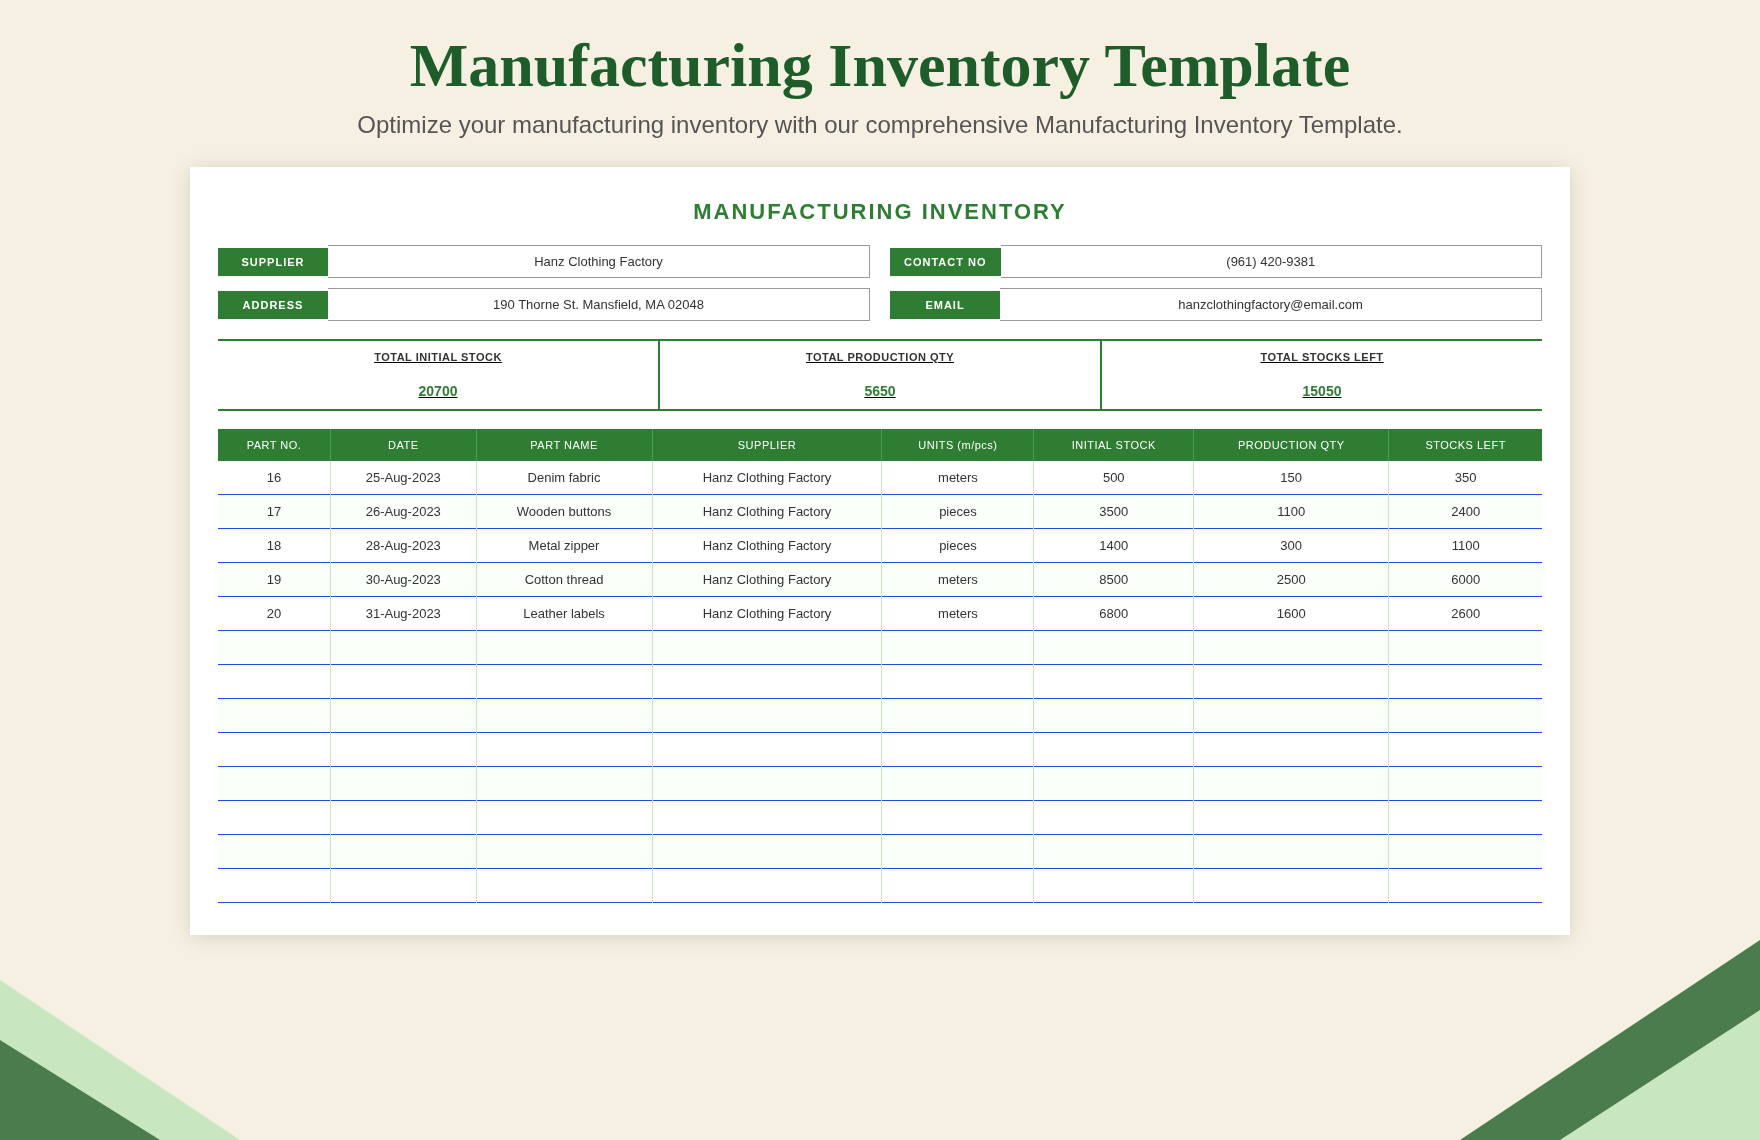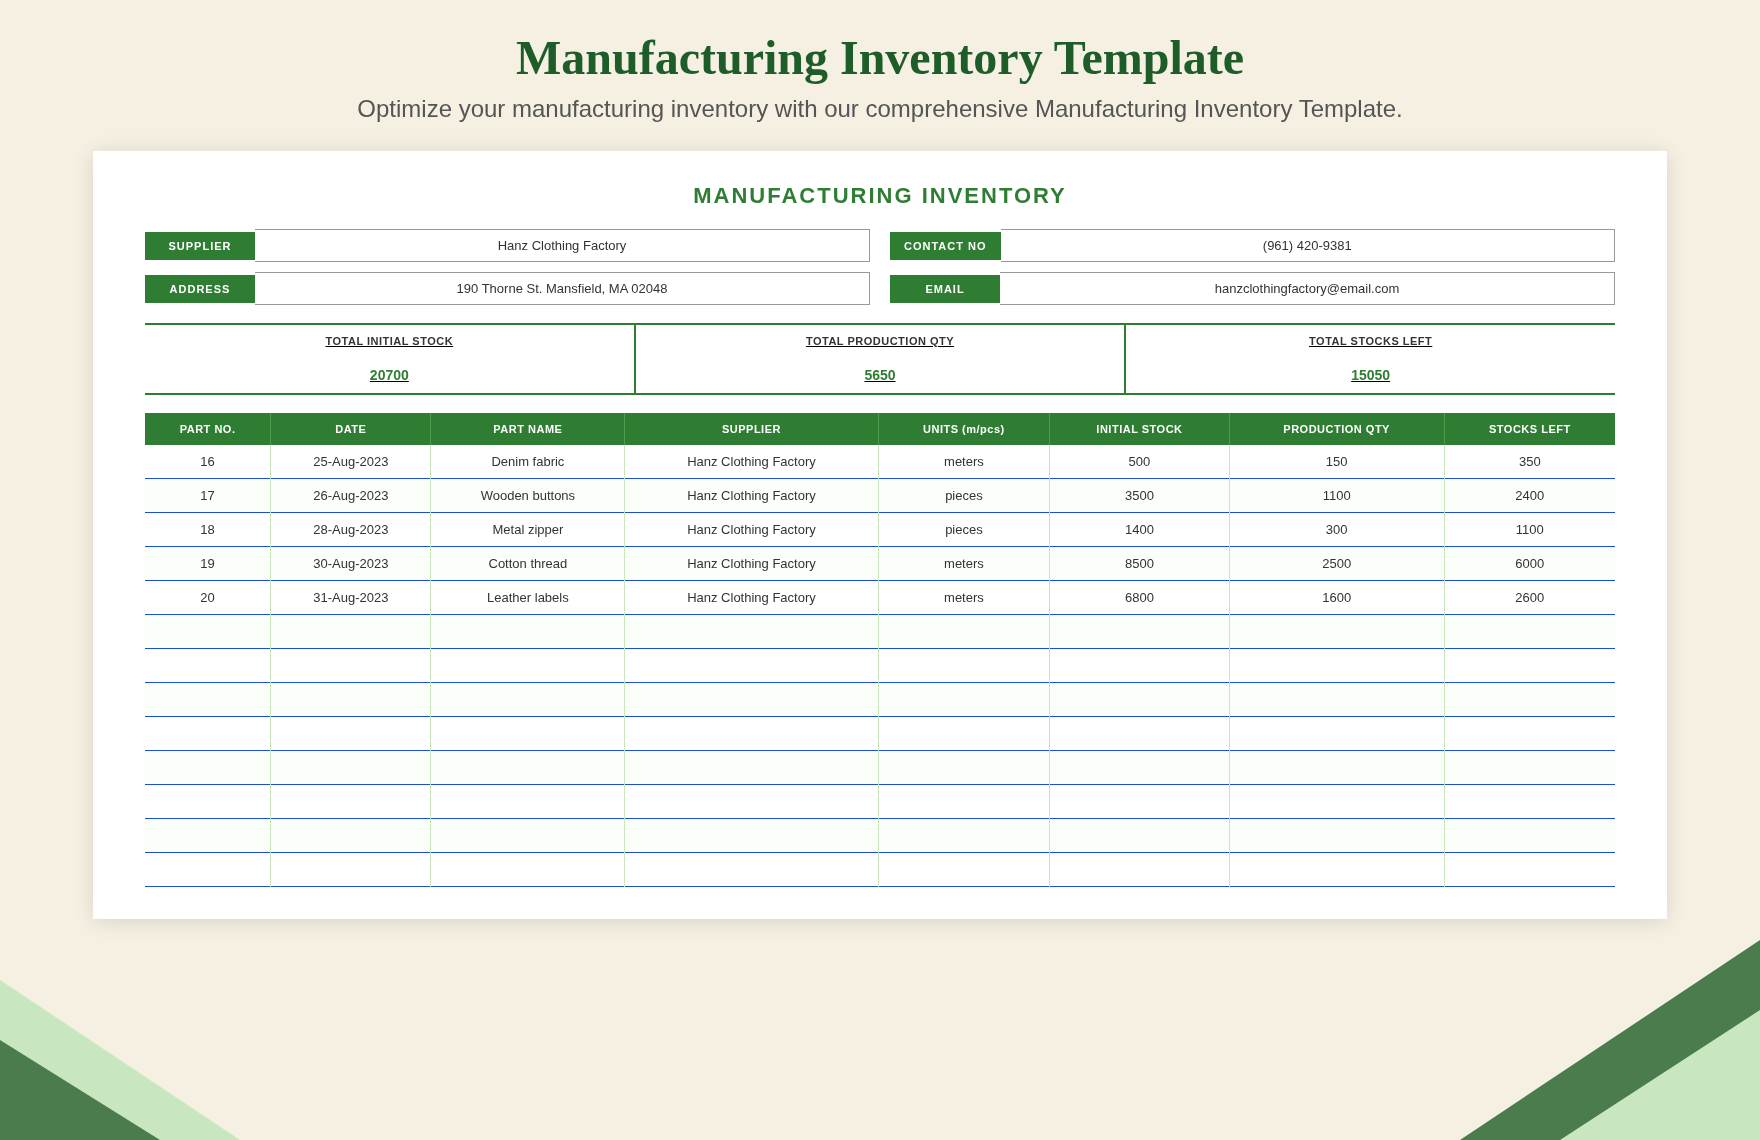--- a/index.html
+++ b/index.html
@@ -75,39 +75,39 @@
     .page-wrapper {
       position: relative;
       z-index: 1;
       display: flex;
       flex-direction: column;
       align-items: center;
       padding: 30px 20px 20px;
     }
 
     .page-title {
-      font-size: 48px;
+      font-size: 62px;
       font-weight: bold;
       color: #1e5c2a;
       font-family: Georgia, serif;
       margin-bottom: 10px;
       text-align: right;
     }
 
     .page-subtitle {
       font-size: 24px;
       color: #555;
       margin-bottom: 28px;
       text-align: right;
     }
 
     .document {
       background: white;
-      width: 1574px;
-      padding: 32px 52px 32px;
+      width: 1380px;
+      padding: 32px 28px 32px;
       box-shadow: 0 2px 20px rgba(0,0,0,0.12);
     }
 
     .doc-title {
       text-align: center;
       font-size: 22px;
       font-weight: bold;
       color: #2e7d32;
       letter-spacing: 2px;
       margin-bottom: 20px;
@@ -193,21 +193,21 @@
       border-collapse: collapse;
     }
 
     .inventory-table thead tr {
       background-color: #2e7d32;
       color: white;
     }
 
     .inventory-table thead th {
       font-size: 11px;
-      font-weight: bold;
+      font-weight: normal;
       letter-spacing: 0.5px;
       padding: 10px 8px;
       text-align: center;
       border-right: 1px solid #4a9e4e;
     }
 
     .inventory-table thead th:last-child {
       border-right: none;
     }
 

